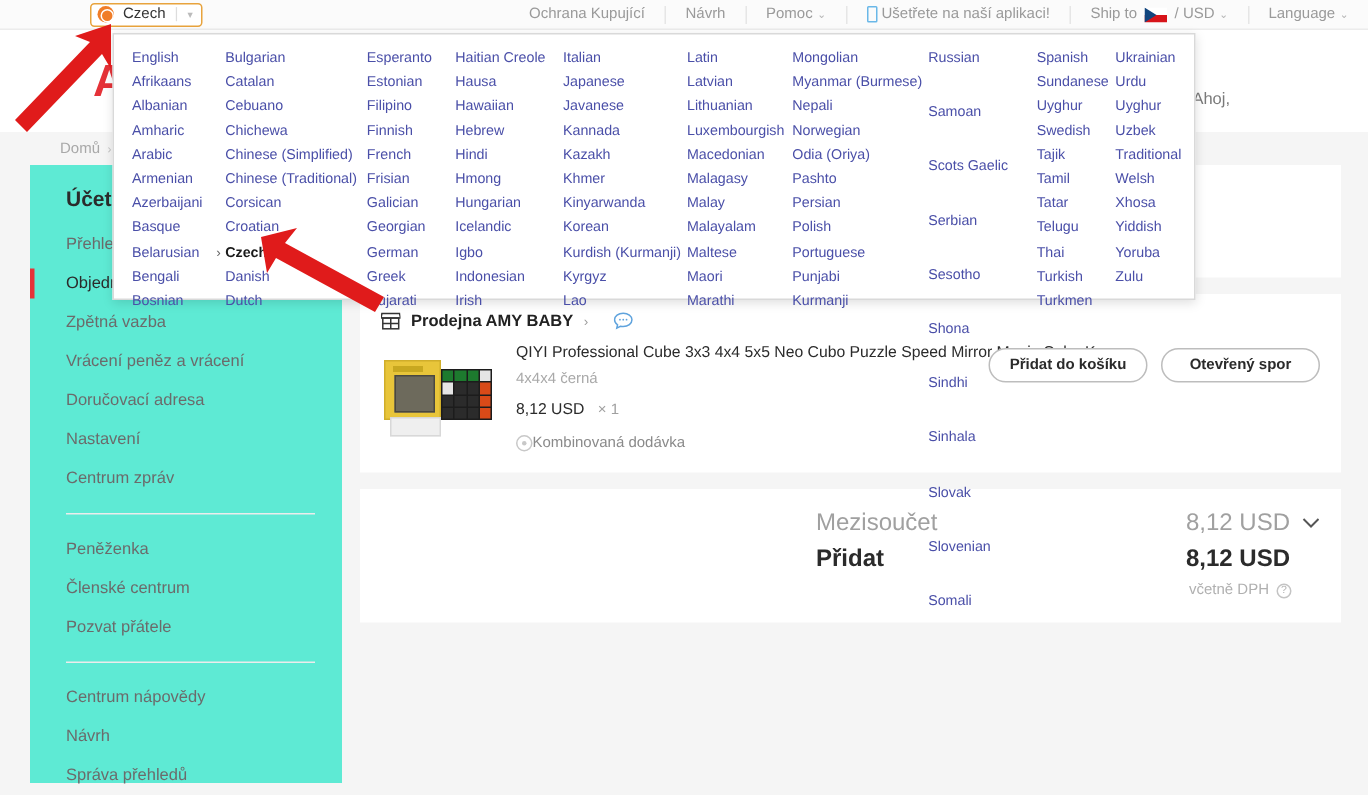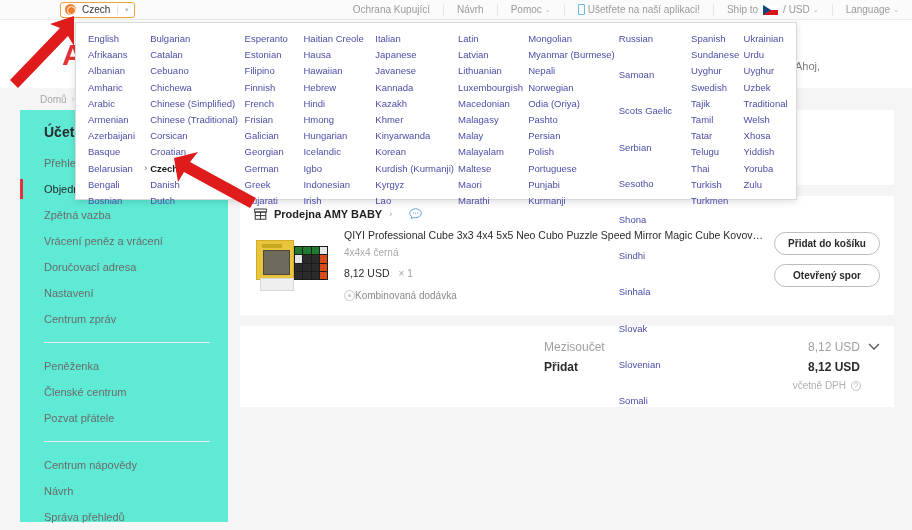--- a/index.html
+++ b/index.html
@@ -264,36 +264,36 @@
     border: 1px solid #c8c8c8; position: relative;
   }
   .ship-dot::after {
     content:""; position:absolute; left:3px; top:3px;
     width:3px; height:3px; border-radius:50%; background:#c8c8c8;
   }
   .ship-text { font-size: 10px; color: #8a8a8a; }
 
   .prod-actions {
     position: absolute; right: 14px; top: 36px;
-    display: flex; flex-direction: column; gap: 9px;
+    display: flex; flex-direction: row; gap: 9px;
   }
   .pill-btn {
     width: 106px; height: 23px;
     border: 1px solid #bdbdbd; border-radius: 12px;
     background: #fff;
     font-size: 10px; color: #2b2b2b; font-weight: bold;
     display: flex; align-items: center; justify-content: center;
     white-space: nowrap;
   }
 
   
   .totals-card { padding: 14px 14px 16px 14px; }
   .tot-row {
     display: flex; align-items: center;
-    font-size: 12px; margin-bottom: 6px;
+    font-size: 16px; margin-bottom: 6px;
   }
   .tot-label { width: 300px; text-align: left; color: #a0a0a0; padding-left: 290px; }
   .tot-value { margin-left: auto; color: #a0a0a0; }
   .tot-caret { margin-left: 8px; color: #555; font-size: 12px; }
   .tot-row.grand .tot-label { color: #2b2b2b; font-weight: bold; }
   .tot-row.grand .tot-value { color: #2b2b2b; font-weight: bold; }
   .tot-vat {
     display: flex; align-items: center; justify-content: flex-end;
     gap: 5px; font-size: 10px; color: #b0b0b0; margin-top: 5px;
     padding-right: 19px;

